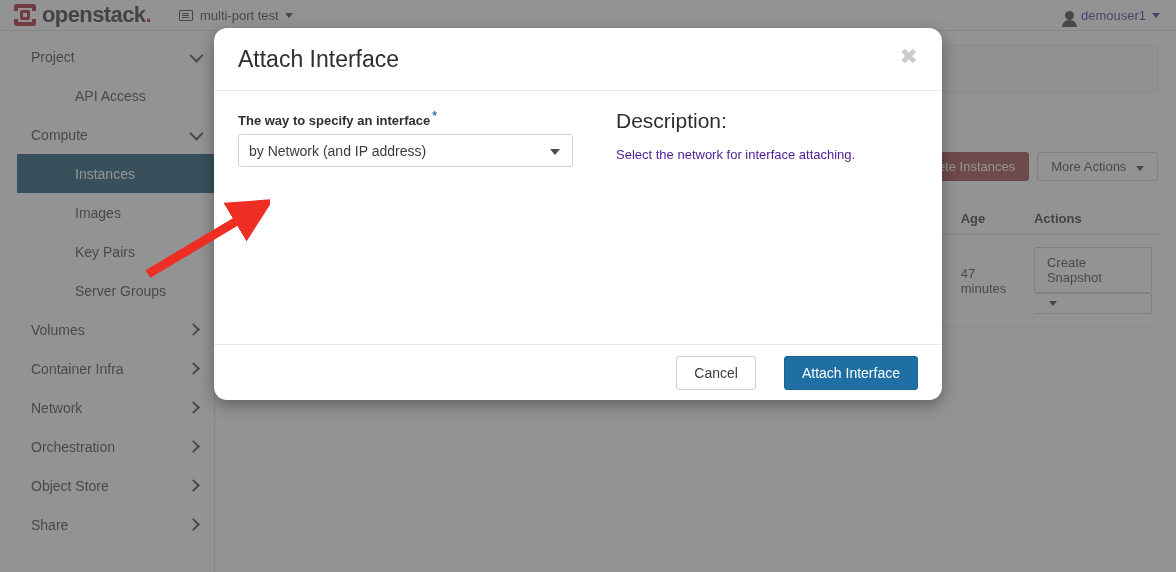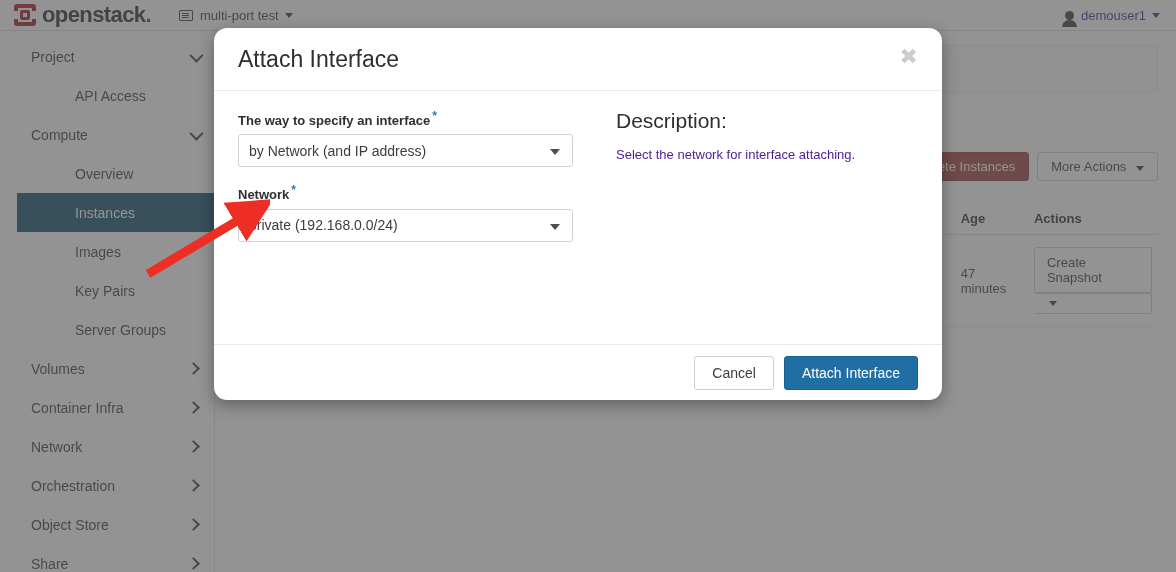--- a/index.html
+++ b/index.html
@@ -255,21 +255,21 @@
     border-top: 6px solid #4d4d4d;
   }
   .desc-title { font-size: 21px; color: #2f2f2f; margin: 0 0 12px 0; font-weight: 400; }
   .desc-text { font-size: 13px; color: #4c1d95; line-height: 1.5; margin: 0; }
 
   .modal-footer {
     position: absolute; left: 0; right: 0; bottom: 0;
     height: 56px;
     border-top: 1px solid #eaeaea;
     display: flex; align-items: center; justify-content: flex-end;
-    gap: 10px; padding-right: 24px;
+    gap: 28px; padding-right: 24px;
   }
   .btn-cancel {
     background: #fff; color: #3c3c3c;
     border: 1px solid #cfcfcf; border-radius: 3px;
     font-size: 14px; padding: 8px 17px; cursor: pointer;
   }
   .btn-primary {
     background: #1f6fa5; color: #fff;
     border: 1px solid #1b6294; border-radius: 3px;
     font-size: 14px; padding: 8px 17px; cursor: pointer;
@@ -320,23 +320,20 @@
       <div class="side-item level-0">
         <span>Project</span>
         <span class="chev-down"></span>
       </div>
       <div class="side-item level-1">
         <span>API Access</span>
       </div>
       <div class="side-item level-0">
         <span>Compute</span>
         <span class="chev-down"></span>
-      </div>
-      <div class="side-item level-1">
-        <span>Overview</span>
       </div>
       <div class="side-item level-1 active">
         <span>Instances</span>
       </div>
       <div class="side-item level-1">
         <span>Images</span>
       </div>
       <div class="side-item level-1">
         <span>Key Pairs</span>
       </div>
@@ -425,29 +422,20 @@
       <div class="form-group">
         <label class="form-label">
           <span>The way to specify an interface</span><span class="req-star">*</span>
         </label>
         <div class="select-box">
           <span>by Network (and IP address)</span>
           <span class="sel-caret"></span>
         </div>
       </div>
 
-      <div class="form-group">
-        <label class="form-label">
-          <span>Network</span><span class="req-star">*</span>
-        </label>
-        <div class="select-box">
-          <span>private (192.168.0.0/24)</span>
-          <span class="sel-caret"></span>
-        </div>
-      </div>
 
 
     </div>
 
     <div class="desc-col">
       <h3 class="desc-title">Description:</h3>
       <p class="desc-text">Select the network for interface attaching.</p>
     </div>
   </div>
 

